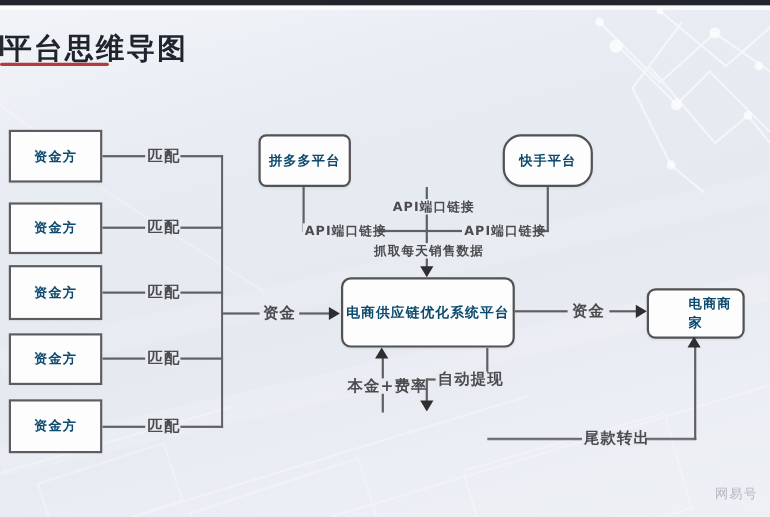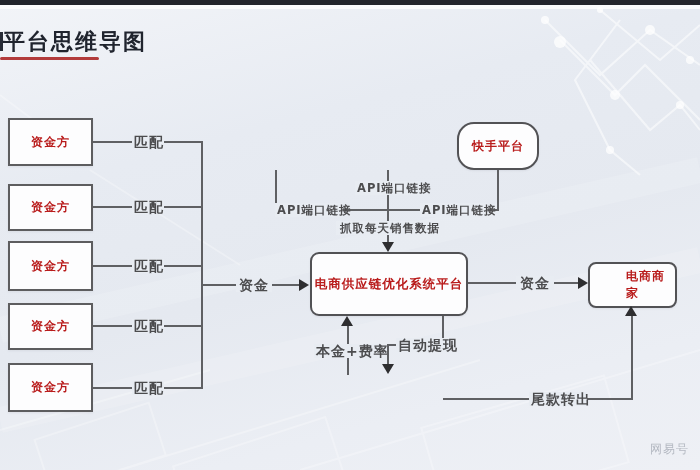--- a/index.html
+++ b/index.html
@@ -9,30 +9,30 @@
   .frame {
     position:relative; width:700px; height:470px; overflow:hidden;
     background:linear-gradient(165deg,#f2f4f8 0%,#e7ebf2 30%,#e5e9f0 55%,#ebeef4 80%,#eef0f5 100%);
   }
   .bg-svg { position:absolute; left:0; top:0; width:700px; height:470px; pointer-events:none; }
 
   .topbar { position:absolute; left:0; top:0; width:700px; height:5px; background:#23252c; }
   .topstrip { position:absolute; left:0; top:5px; width:700px; height:4px; background:rgba(255,255,255,.75); }
 
   .title {
-    position:absolute; left:3px; top:27px; font-size:22px; font-weight:bold;
+    position:absolute; left:3px; top:27px; font-size:26px; font-weight:bold;
     color:#20242e; letter-spacing:2px; white-space:nowrap;
   }
   .title-sliver { position:absolute; left:0; top:32px; width:3px; height:19px; background:#272b36; }
   .title-underline { position:absolute; left:0; top:57px; width:99px; height:3px; background:#b23b3b; border-radius:2px; }
 
   .box {
     position:absolute; background:#fdfdfe; border:2px solid #5d5d5f;
     display:flex; align-items:center; justify-content:center;
-    font-size:12px; font-weight:bold; color:#b91c1c; letter-spacing:1px;
+    font-size:12px; font-weight:bold; color:#0c4a6e; letter-spacing:1px;
     box-shadow:0 1px 2px rgba(60,70,90,.08);
   }
   .rounded { border-radius:9px; border-color:#525255; }
 
   .hline { position:absolute; height:2px; background:#5f6063; }
   .vline { position:absolute; width:2px; background:#5f6063; }
 
   .lbl {
     position:absolute; font-size:14px; font-weight:bold; color:#4c4c4e;
     background:#e8ecf2; text-align:center; line-height:14px; letter-spacing:1px;
@@ -109,20 +109,21 @@
   <div class="lbl" style="left:132px;top:259px;width:32px;">匹配</div>
   <div class="lbl" style="left:132px;top:319px;width:32px;">匹配</div>
   <div class="lbl" style="left:132px;top:381px;width:32px;">匹配</div>
 
   <div class="vline" style="left:201px;top:141px;height:248px;"></div>
 
   <div class="hline" style="left:202px;top:284px;width:98px;"></div>
   <div class="arr arr-right" style="left:299px;top:279px;"></div>
   <div class="lbl" style="left:236px;top:278px;width:36px;">资金</div>
 
+  <div class="box rounded" style="left:235px;top:122px;width:84px;height:48px;border-radius:7px;">拼多多平台</div>
   <div class="box rounded" style="left:457px;top:122px;width:82px;height:48px;border-radius:17px;">快手平台</div>
 
   <div class="vline" style="left:275px;top:170px;height:41px;"></div>
   <div class="vline" style="left:497px;top:170px;height:41px;"></div>
   <div class="hline" style="left:276px;top:209px;width:223px;"></div>
   <div class="vline" style="left:387px;top:170px;height:73px;"></div>
   <div class="arr arr-down" style="left:382px;top:242px;"></div>
 
   <div class="lbl" style="left:355px;top:181px;width:70px;font-size:11.5px;">API端口链接</div>
   <div class="lbl" style="left:275px;top:203px;width:68px;font-size:11.5px;">API端口链接</div>

